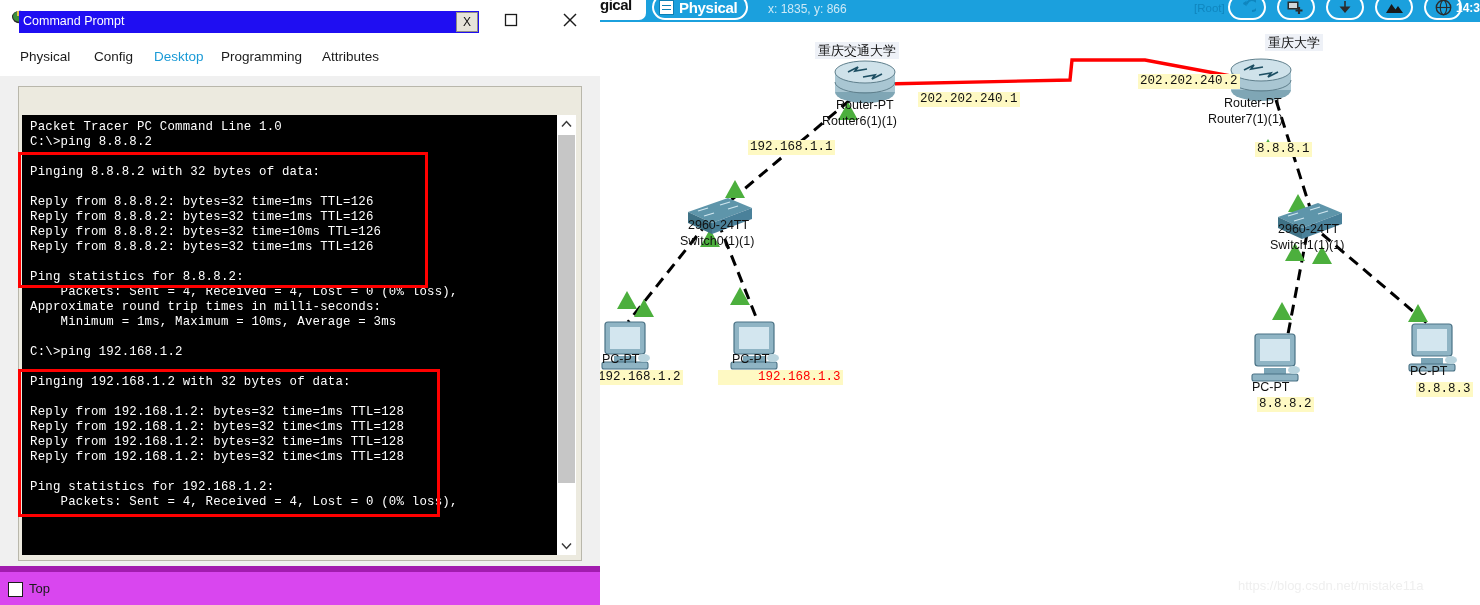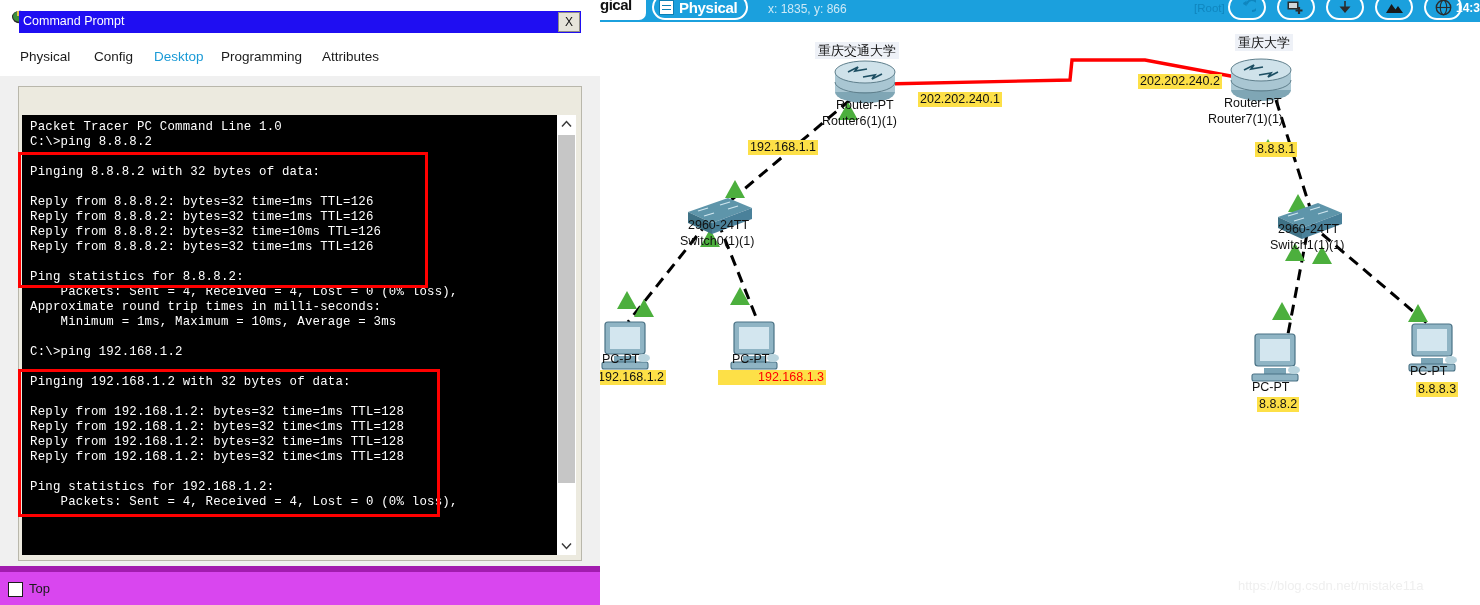--- a/index.html
+++ b/index.html
@@ -49,21 +49,21 @@
 
   .panelbg{
     position:absolute;left:0;top:76px;width:600px;height:490px;
     background:#f0f0f0;
   }
   .cmdframe{
     position:absolute;left:18px;top:10px;width:564px;height:475px;
     background:#eceadf;border:1px solid #b9b7ab;box-sizing:border-box;
   }
   .cmdtitle{
-    position:absolute;left:19px;top:11px;width:562px;height:22px;
+    position:absolute;left:19px;top:11px;width:460px;height:22px;
     background:#1f0ef2;
   }
   .cmdtitle .lbl{
     position:absolute;left:4px;top:3px;font-size:12.5px;color:#ffffff;
   }
   .cmdclose{
     position:absolute;right:1px;top:1px;width:22px;height:20px;
     background:#e6e4da;border:1px solid #8f8d84;box-sizing:border-box;
     font-size:12px;color:#111;text-align:center;line-height:18px;cursor:default;
   }
@@ -159,22 +159,22 @@
   }
   .ptclock{
     position:absolute;left:856px;top:1px;font-size:12px;color:#ffffff;font-weight:bold;
   }
   .ptcanvas{
     position:absolute;left:0;top:22px;width:880px;height:441px;background:#ffffff;
   }
 
   
   .nlabel{
-    position:absolute;background:#fde047;color:#111;
-    font-size:12.5px;line-height:15px;white-space:nowrap;padding:0 2px;
+    position:absolute;background:#fef9c3;color:#111;
+    font-size:12.5px;line-height:15px;white-space:nowrap;padding:0 2px;font-family:Liberation Mono, monospace;
   }
   .nlabel.red{color:#ff0000;}
   .devname{
     position:absolute;font-size:12.5px;line-height:15px;color:#111;
     white-space:nowrap;text-align:center;
   }
   .cnlabel{
     position:absolute;background:#eef1f7;color:#111;font-size:13px;
     line-height:17px;white-space:nowrap;padding:0 3px;
   }
@@ -437,21 +437,21 @@
         <g>
           <rect x="812" y="302" width="40" height="32" rx="3" fill="#8fb4c4" stroke="#4a7285" stroke-width="1.2"></rect>
           <rect x="817" y="307" width="30" height="22" fill="#d3e6ef"></rect>
           <rect x="821" y="336" width="22" height="6" fill="#7aa4b6"></rect>
           <rect x="809" y="342" width="46" height="7" rx="2" fill="#8fb4c4" stroke="#4a7285" stroke-width="1.1"></rect>
           <ellipse cx="851" cy="338" rx="6" ry="4" fill="#b9d4de"></ellipse>
         </g>
       </svg>
 
       <div class="cnlabel" style="left:215px;top:20px;">重庆交通大学</div>
-      <div class="cnlabel" style="left:635px;top:12px;">重庆大学</div>
+      <div class="cnlabel" style="left:665px;top:12px;">重庆大学</div>
 
       <div class="devname" style="left:236px;top:76px;">Router-PT</div>
       <div class="devname" style="left:222px;top:92px;">Router6(1)(1)</div>
       <div class="devname" style="left:624px;top:74px;">Router-PT</div>
       <div class="devname" style="left:608px;top:90px;">Router7(1)(1)</div>
 
       <div class="devname" style="left:88px;top:196px;">2960-24TT</div>
       <div class="devname" style="left:80px;top:212px;">Switch0(1)(1)</div>
       <div class="devname" style="left:678px;top:200px;">2960-24TT</div>
       <div class="devname" style="left:670px;top:216px;">Switch1(1)(1)</div>

